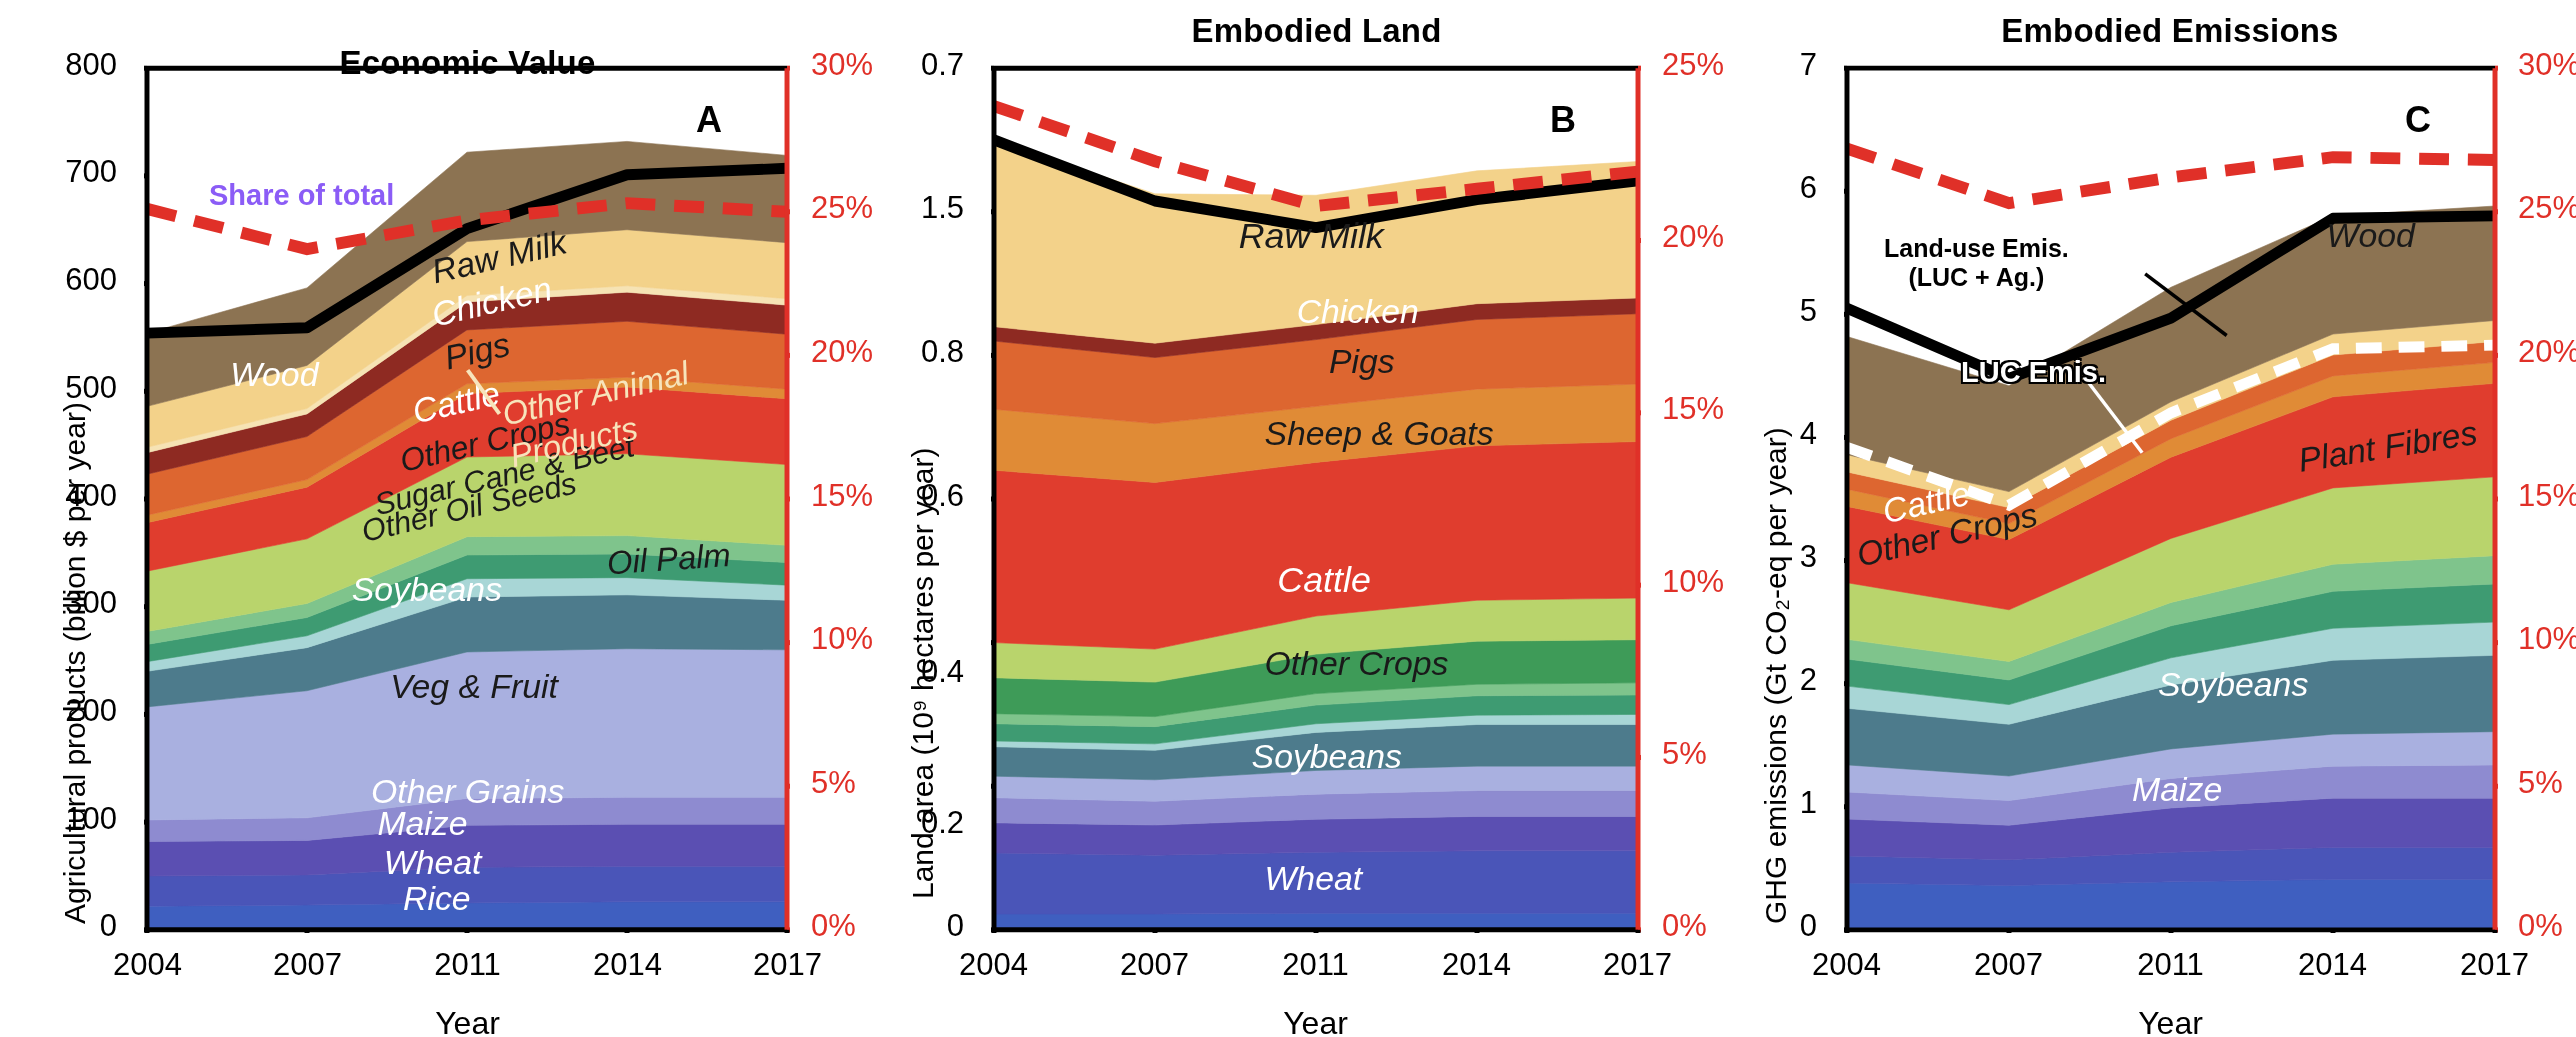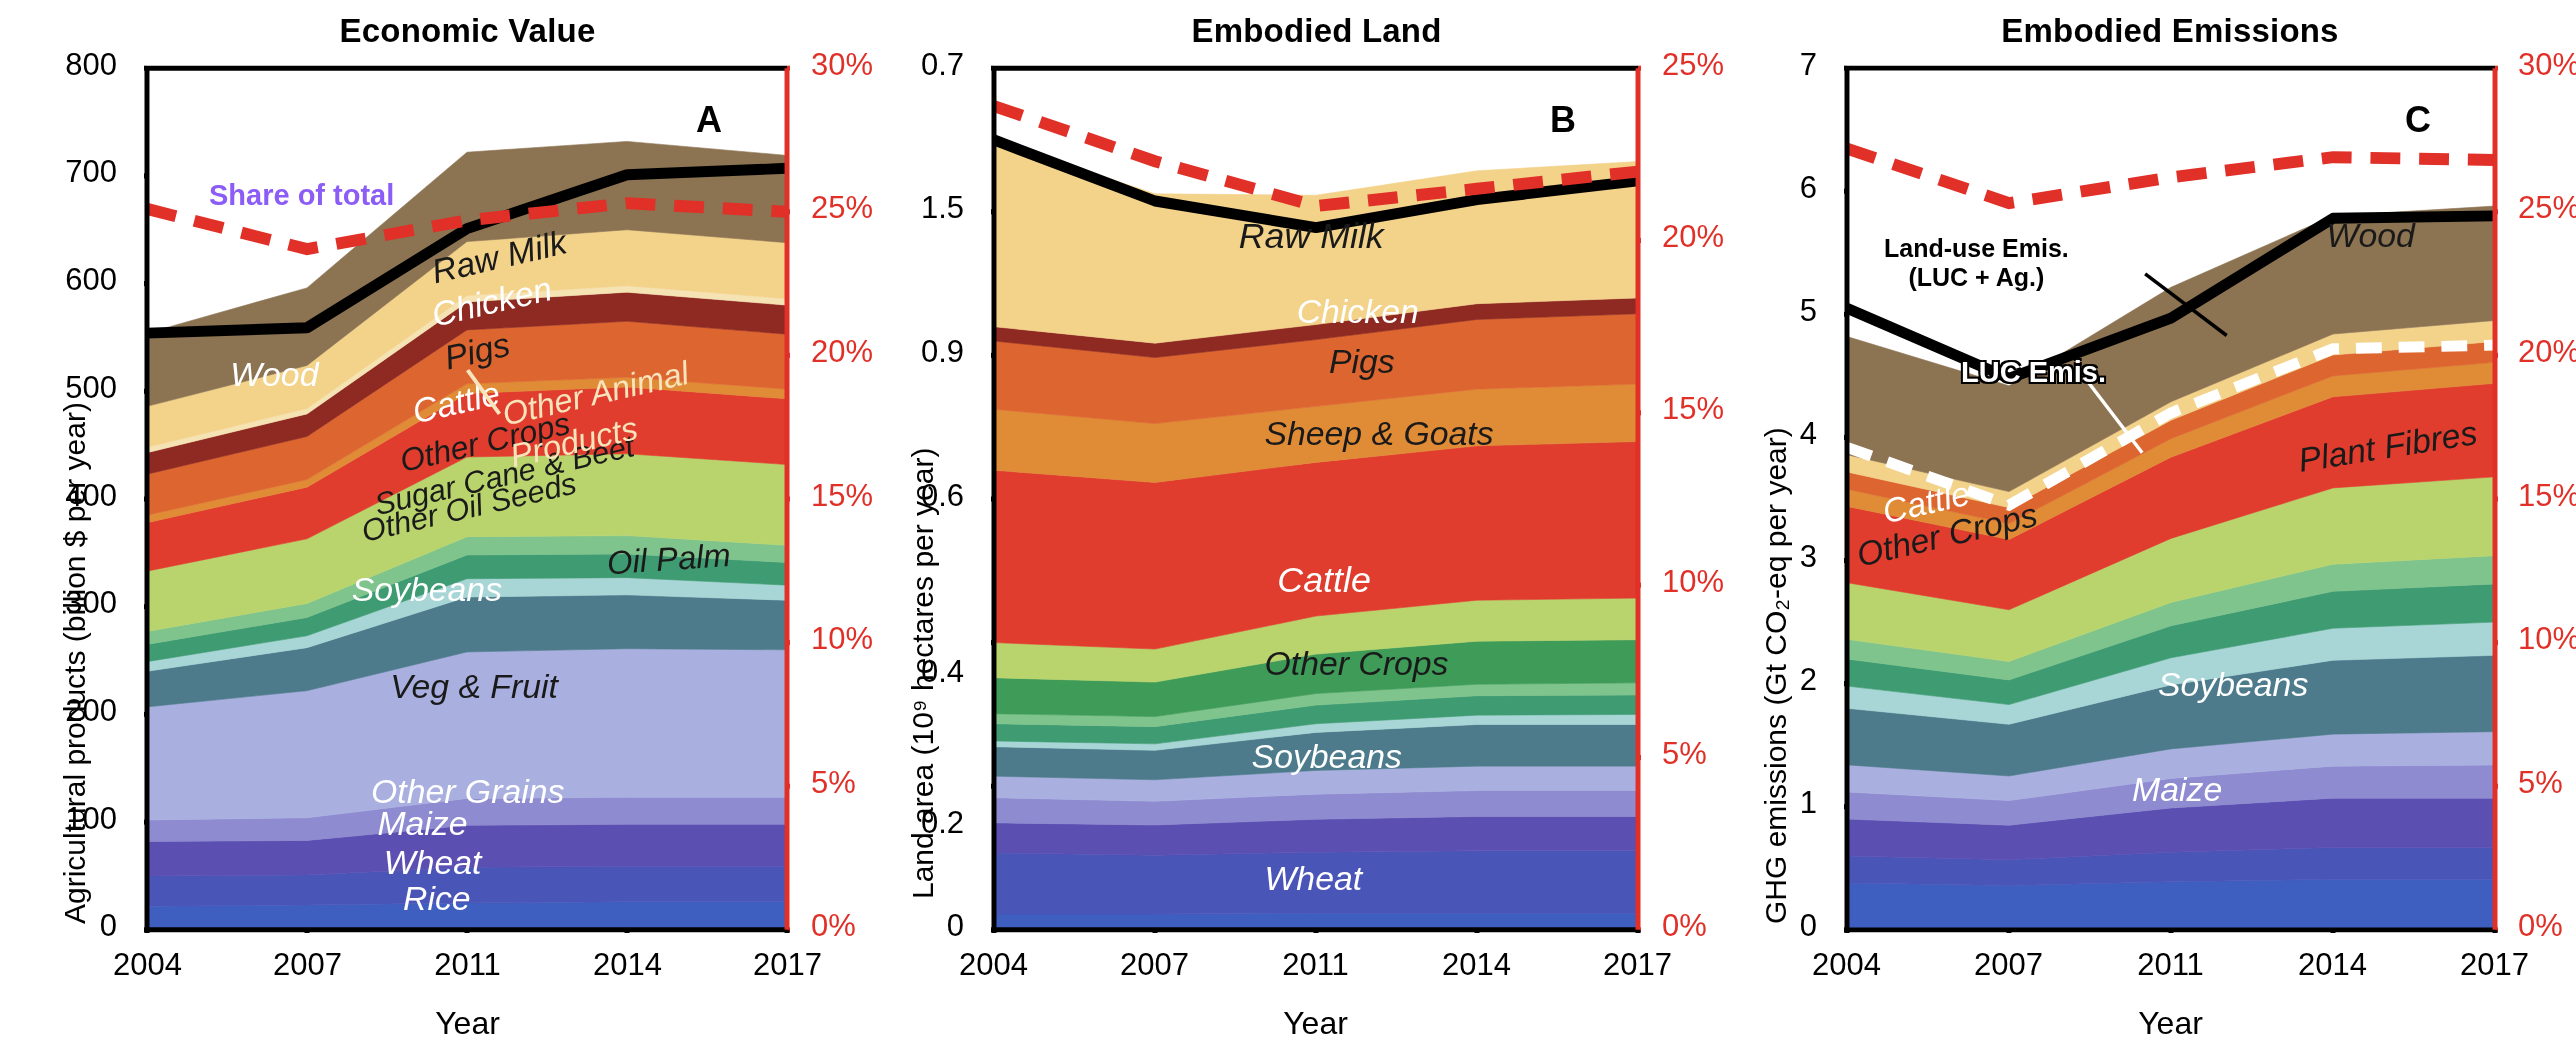--- a/index.html
+++ b/index.html
@@ -18,21 +18,21 @@
   .annot{position:absolute;font-size:25px;font-weight:bold;color:#000;white-space:nowrap;line-height:1.15;text-align:center;}
   .annot-w{position:absolute;font-size:29px;font-weight:bold;color:#fff;white-space:nowrap;
      text-shadow:-2px -2px 0 #000,2px -2px 0 #000,-2px 2px 0 #000,2px 2px 0 #000;}
   svg text{font-family:"Liberation Sans",sans-serif;}
 </style>
 </head>
 <body>
 
 <div id="figure">
     <div class="panel" style="left: 0px; width: 2576px;">
-      <div class="panel-title" style="left: 28px; width: 879px; right: auto;">Economic Value</div>
+      <div class="panel-title" style="left: 28px; width: 879px; right: auto; margin-top: 32px;">Economic Value</div>
       <div class="ylabel" style="left: 58px; top: 924px; font-size: 30px;">Agricultural products (billion $ per year)</div>
       <svg width="646" height="868" viewBox="0 0 650 873" class="plot-svg" style="left: 144px; top: 65px;">
         <path d="M 3 870 L 164 870 L 325 870 L 486 870 L 647 870 L 647 841.8225 L 486 841.8225 L 325 842.90625 L 164 845.07375 L 3 846.1575 Z" fill="#3f5fc0" stroke="#3f5fc0" stroke-width="0.6"></path>
         <path d="M 3 846.1575 L 164 845.07375 L 325 842.90625 L 486 841.8225 L 647 841.8225 L 647 806.05875 L 486 806.05875 L 325 807.1425 L 164 814.72875 L 3 815.8125 Z" fill="#4a55b8" stroke="#4a55b8" stroke-width="0.6"></path>
         <path d="M 3 815.8125 L 164 814.72875 L 325 807.1425 L 486 806.05875 L 647 806.05875 L 647 763.7925 L 486 763.7925 L 325 764.87625 L 164 780.04875 L 3 781.1324999999999 Z" fill="#5b4fb2" stroke="#5b4fb2" stroke-width="0.6"></path>
         <path d="M 3 781.1324999999999 L 164 780.04875 L 325 764.87625 L 486 763.7925 L 647 763.7925 L 647 736.69875 L 486 736.69875 L 325 737.7825 L 164 757.29 L 3 759.4575 Z" fill="#8e8bd0" stroke="#8e8bd0" stroke-width="0.6"></path>
         <path d="M 3 759.4575 L 164 757.29 L 325 737.7825 L 486 736.69875 L 647 736.69875 L 647 588.225 L 486 587.14125 L 325 590.3924999999999 L 164 629.4075 L 3 645.6637499999999 Z" fill="#a9b0e0" stroke="#a9b0e0" stroke-width="0.6"></path>
         <path d="M 3 645.6637499999999 L 164 629.4075 L 325 590.3924999999999 L 486 587.14125 L 647 588.225 L 647 538.3725 L 486 532.95375 L 325 535.1212499999999 L 164 586.0575 L 3 609.9 Z" fill="#4d7b8c" stroke="#4d7b8c" stroke-width="0.6"></path>
         <path d="M 3 609.9 L 164 586.0575 L 325 535.1212499999999 L 486 532.95375 L 647 538.3725 L 647 523.2 L 486 515.61375 L 325 516.6975 L 164 574.13625 L 3 600.14625 Z" fill="#a8d6d6" stroke="#a8d6d6" stroke-width="0.6"></path>
         <path d="M 3 600.14625 L 164 574.13625 L 325 516.6975 L 486 515.61375 L 647 523.2 L 647 500.44125 L 486 491.77125 L 325 492.855 L 164 555.7125 L 3 582.80625 Z" fill="#3e9b72" stroke="#3e9b72" stroke-width="0.6"></path>
@@ -168,21 +168,21 @@
         <text x="275.15999999999997" y="382.31249999999994" font-size="34" font-style="italic" fill="#1a1a1a" font-family="&quot;Liberation Sans&quot;,sans-serif" transform="rotate(0 275.15999999999997 382.31249999999994)">Sheep &amp; Goats</text>
         <text x="288.12" y="530.425" font-size="36" font-style="italic" fill="#fff" font-family="&quot;Liberation Sans&quot;,sans-serif" transform="rotate(0 288.12 530.425)">Cattle</text>
         <text x="275.15999999999997" y="613.5125" font-size="34" font-style="italic" fill="#1a1a1a" font-family="&quot;Liberation Sans&quot;,sans-serif" transform="rotate(0 275.15999999999997 613.5125)">Other Crops</text>
         <text x="262.2" y="707.4375" font-size="34" font-style="italic" fill="#fff" font-family="&quot;Liberation Sans&quot;,sans-serif" transform="rotate(0 262.2 707.4375)">Soybeans</text>
         <text x="275.15999999999997" y="830.2625" font-size="34" font-style="italic" fill="#fff" font-family="&quot;Liberation Sans&quot;,sans-serif" transform="rotate(0 275.15999999999997 830.2625)">Wheat</text>
       </svg>
       <div class="ytick" style="left: 805px; width: 159px; top: 908px;">0</div>
       <div class="ytick" style="left: 805px; width: 159px; top: 765px; margin-top: 40px;">0.2</div>
       <div class="ytick" style="left: 805px; width: 159px; top: 654px;">0.4</div>
       <div class="ytick" style="left: 805px; width: 159px; top: 478px;">0.6</div>
-      <div class="ytick" style="left: 805px; width: 159px; top: 334px;">0.9</div>
+      <div class="ytick" style="left: 805px; width: 159px; top: 334px;">0.8</div>
       <div class="ytick" style="left: 805px; width: 159px; top: 190px;">1.5</div>
       <div class="ytick" style="left: 805px; width: 159px; top: 47px;">0.7</div>
       <div class="ytick-r" style="left: 1662px; top: 908px;">0%</div>
       <div class="ytick-r" style="left: 1662px; top: 736px;">5%</div>
       <div class="ytick-r" style="left: 1662px; top: 564px;">10%</div>
       <div class="ytick-r" style="left: 1662px; top: 391px;">15%</div>
       <div class="ytick-r" style="left: 1662px; top: 219px;">20%</div>
       <div class="ytick-r" style="left: 1662px; top: 47px;">25%</div>
       <div class="xtick" style="left: 914px; width: 159px; top: 947px;">2004</div>
       <div class="xtick" style="left: 1075px; width: 159px; top: 947px;">2007</div>

